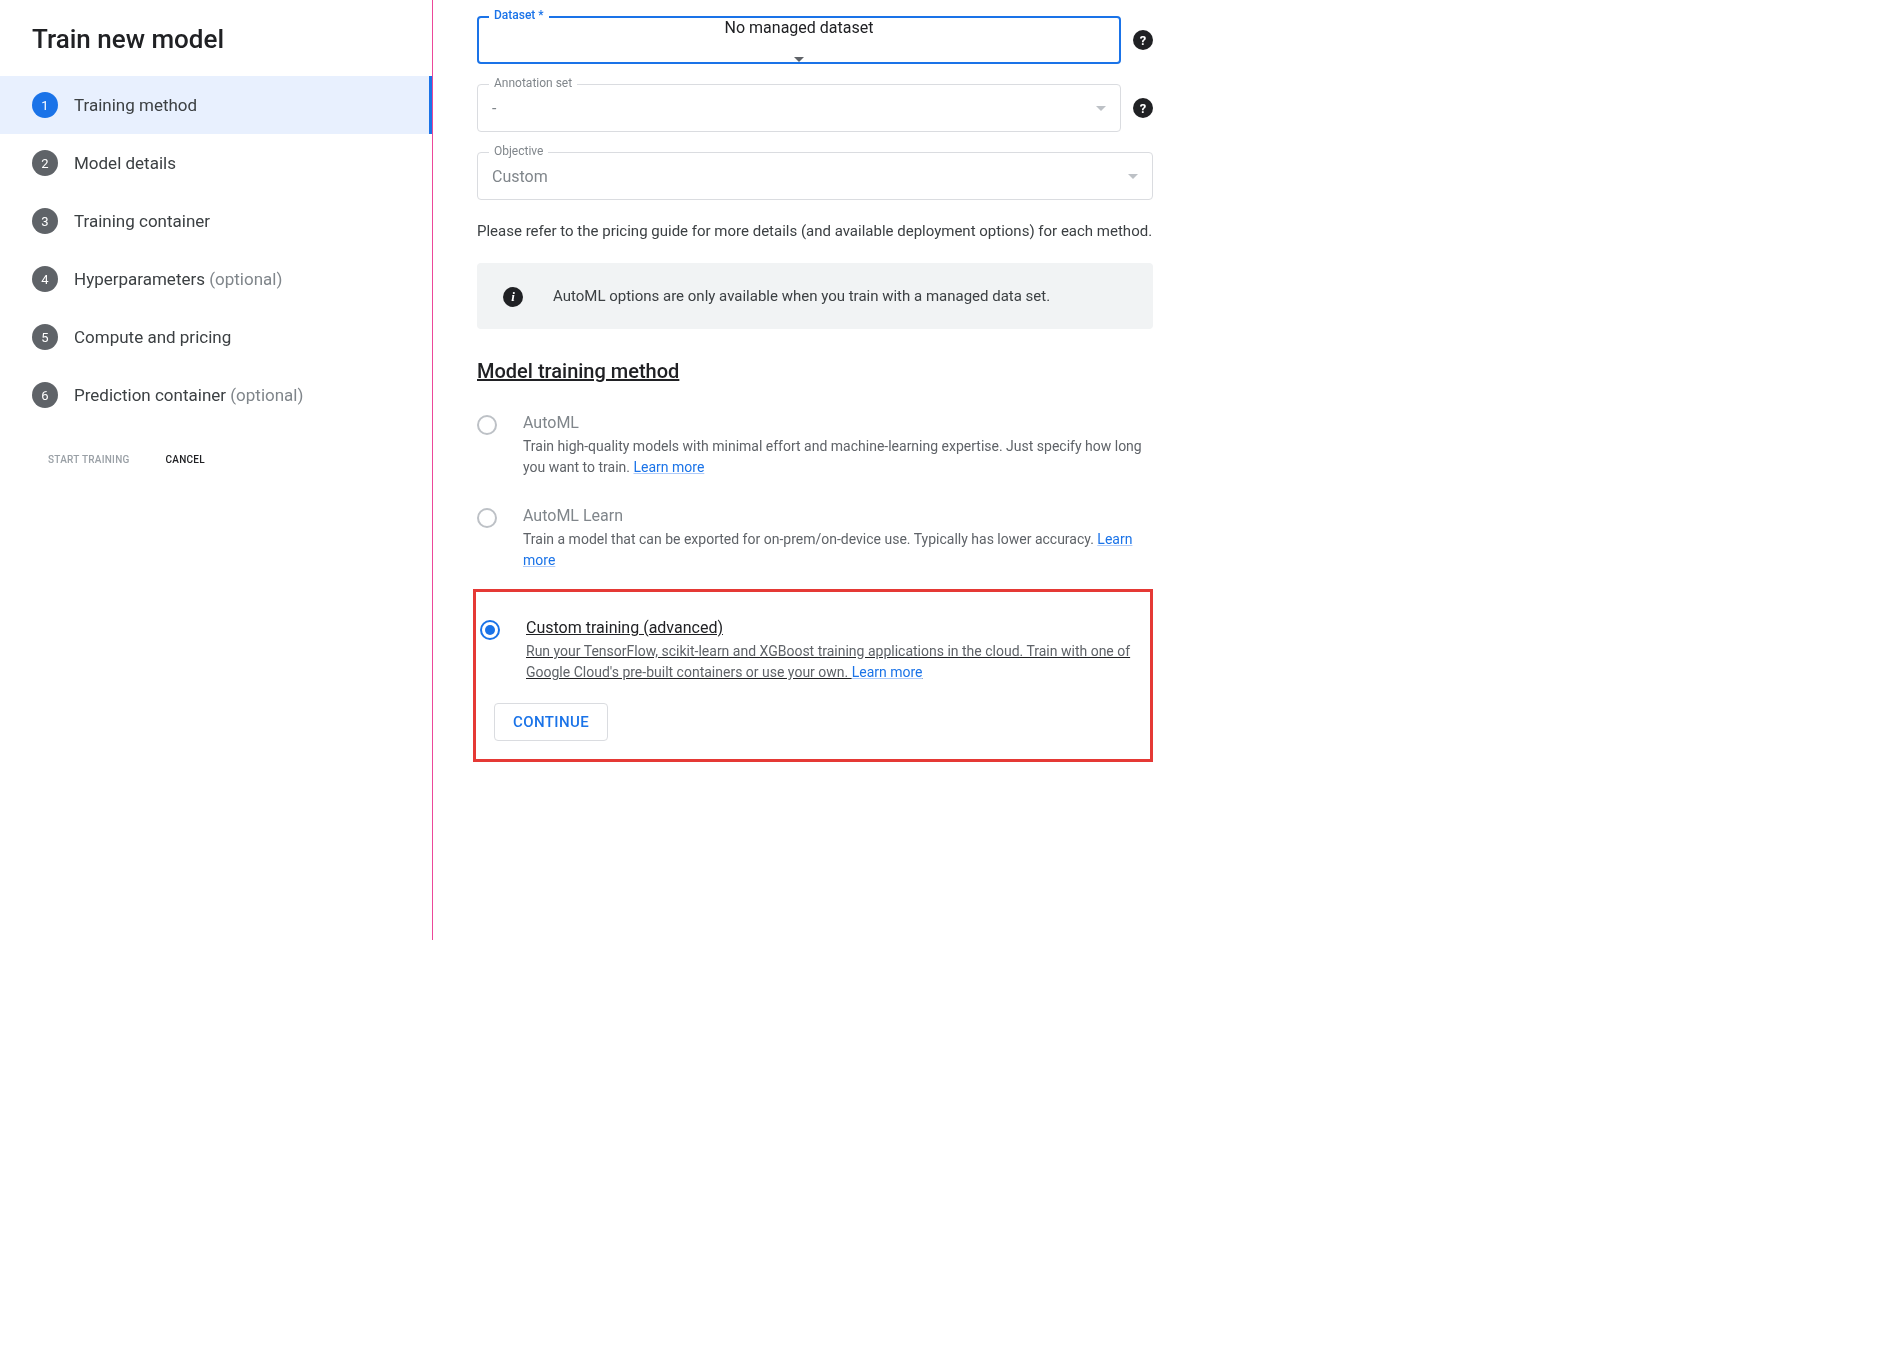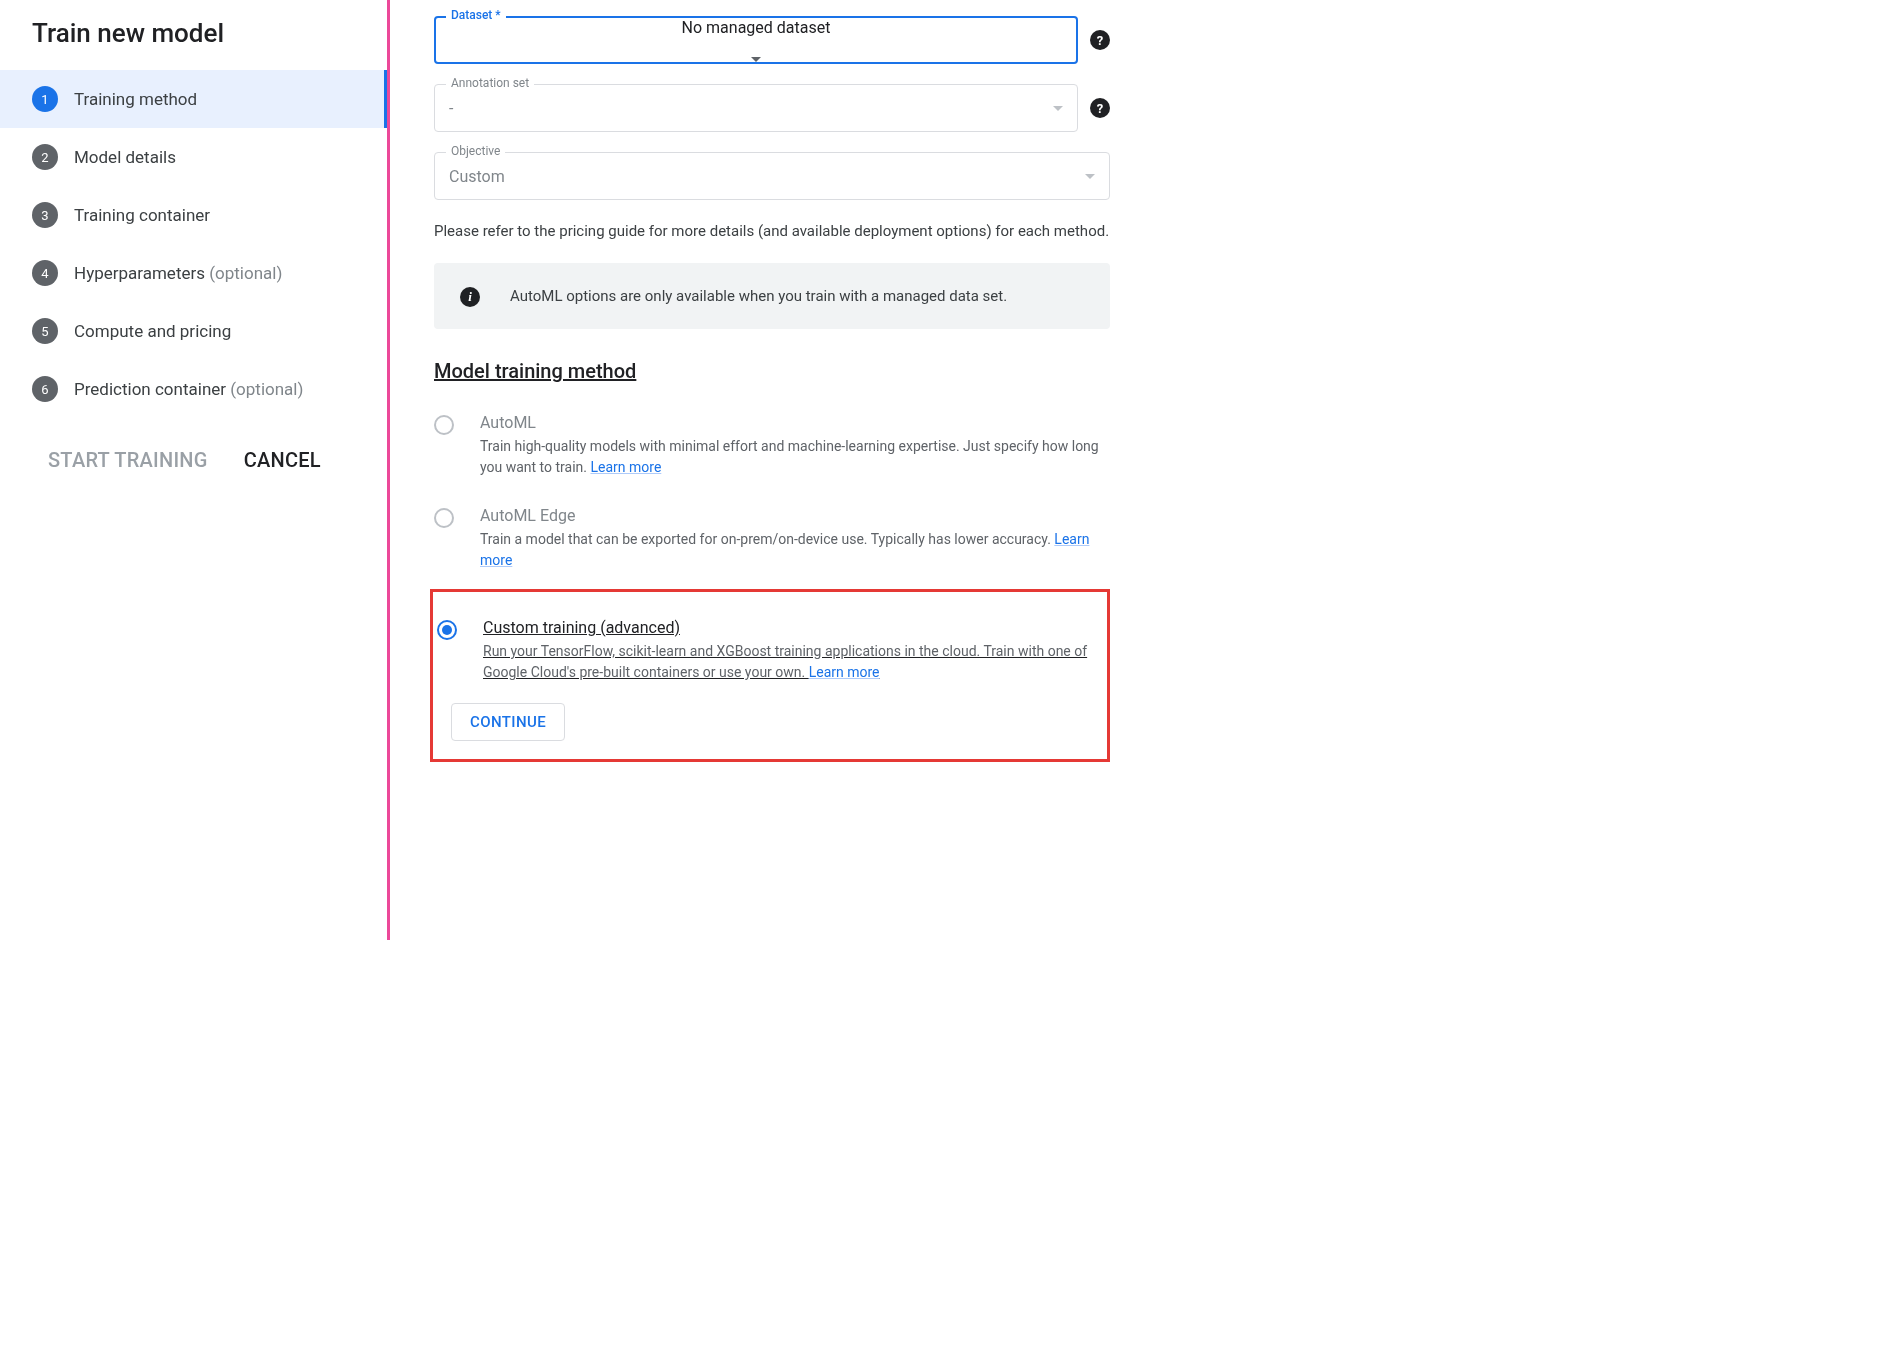--- a/index.html
+++ b/index.html
@@ -5,23 +5,23 @@
     * { box-sizing: border-box; margin: 0; padding: 0; }
     body {
       font-family: 'Google Sans', Roboto, Arial, sans-serif;
       font-size: 14px;
       color: #202124;
       background: #fff;
       width: 1280px;
     }
     .layout { display: flex; }
     .sidebar {
-      width: 390px;
-      padding-top: 18px;
-      border-right: 3px solid #ec4899;
+      width: 433px;
+      padding-top: 24px;
+      border-right: 1px solid #ec4899;
       min-height: 940px;
     }
     .page-title {
       font-size: 26px;
       font-weight: 500;
       padding: 0 32px 22px 32px;
     }
     .step {
       display: flex;
       align-items: center;
@@ -52,21 +52,21 @@
     }
     .step-opt { color: #80868b; }
     .sidebar-actions {
       display: flex;
       gap: 36px;
       padding: 30px 0 0 48px;
     }
     .action-btn {
       background: none;
       border: none;
-      font-size: 20px;
+      font-size: 10px;
       font-weight: 500;
       letter-spacing: 0.25px;
       cursor: pointer;
       font-family: inherit;
     }
     .action-btn.disabled { color: #9aa0a6; }
     .action-btn.cancel { color: #202124; }
     .main {
       flex: 1;
       padding: 16px 40px 40px 44px;
@@ -285,21 +285,21 @@
       <div class="radio-btn disabled"></div>
       <div class="opt-body">
         <div class="opt-title disabled">AutoML</div>
         <div class="opt-desc"><span>Train high-quality models with minimal effort and machine-learning expertise. Just specify how long you want to train. </span><a class="link">Learn more</a></div>
       </div>
     </div>
 
     <div class="radio-opt">
       <div class="radio-btn disabled"></div>
       <div class="opt-body">
-        <div class="opt-title disabled">AutoML Edge</div>
+        <div class="opt-title disabled">AutoML Learn</div>
         <div class="opt-desc"><span>Train a model that can be exported for on-prem/on-device use. Typically has lower accuracy. </span><a class="link">Learn more</a></div>
       </div>
     </div>
 
     <div class="highlight-area">
       <div class="radio-opt">
         <div class="radio-btn selected">
             <div class="radio-dot"></div>
           </div>
         <div class="opt-body">

